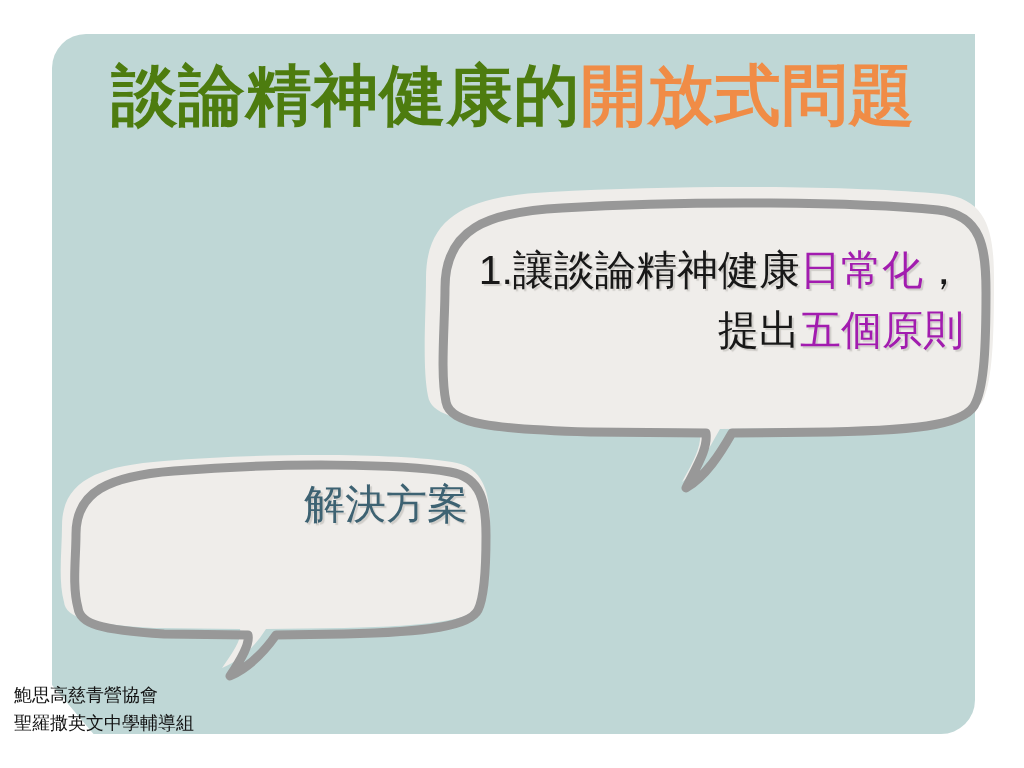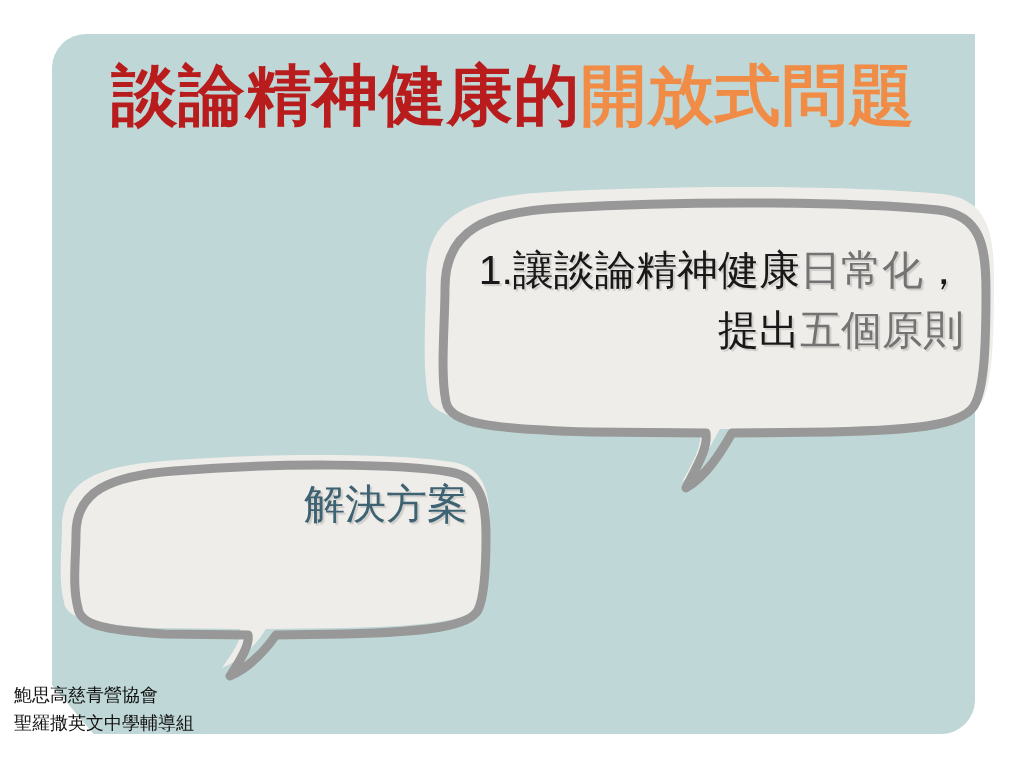--- a/index.html
+++ b/index.html
@@ -43,21 +43,21 @@
     top: 52px;
     width: 923px;
     text-align: center;
     font-size: 66px;
     line-height: 88px;
     font-weight: bold;
     letter-spacing: 1px;
     white-space: nowrap;
     font-family: "DejaVu Sans", "Liberation Sans", sans-serif;
   }
-  #title .t-black { color: #b91c1c; }
+  #title .t-black { color: #4d7c0f; }
   #title .t-orange { color: #f08c46; }
 
   
   .bubble {
     position: absolute;
   }
   .bubble svg {
     position: absolute;
     left: 0; top: 0;
     overflow: visible;
@@ -66,21 +66,21 @@
     position: absolute;
     text-align: right;
     font-size: 41px;
     line-height: 60px;
     color: #181818;
     white-space: nowrap;
     font-family: "Liberation Sans", "DejaVu Sans", sans-serif;
     text-shadow: 2px 2px 1px rgba(150,145,140,0.35);
   }
   .bubble-text .num { color: #181818; }
-  .bubble-text .hl-red { color: #737373; }
+  .bubble-text .hl-red { color: #a21caf; }
   .bubble-text .hl-teal { color: #3d6272; }
 
   #bubble1 { left: 390px; top: 182px; width: 600px; height: 310px; }
   #bubble1 .bubble-text {
     left: 34px; top: 58px; width: 540px;
   }
 
   #bubble2 { left: 44px; top: 452px; width: 460px; height: 215px; }
   #bubble2 .bubble-text {
     left: 32px; top: 22px; width: 392px;

